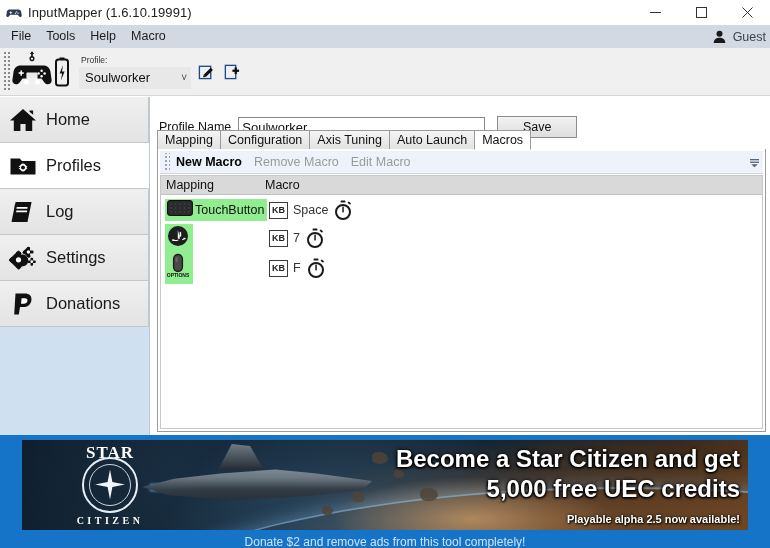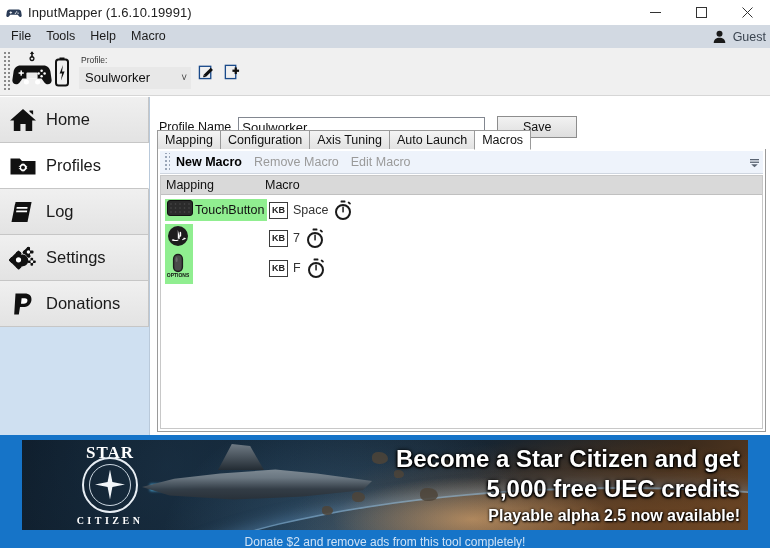--- a/index.html
+++ b/index.html
@@ -280,21 +280,21 @@
     font-family: "Liberation Serif", serif; margin-top: 2px;
   }
   .ad-head {
     position: absolute; right: 8px; top: 4px; text-align: right;
     font-family: "Liberation Sans", sans-serif;
     font-size: 24px; font-weight: bold; color: #fff; line-height: 30px;
     text-shadow: 0 0 4px #000, 1px 1px 2px #000, -1px 1px 2px #000;
   }
   .ad-sub {
     position: absolute; right: 8px; bottom: 5px;
-    font-size: 16px; font-weight: bold; color: #fff;
+    font-size: 11px; font-weight: bold; color: #fff;
     text-shadow: 0 0 3px #000, 1px 1px 2px #000;
   }
   .ad-foot {
     position: absolute; left: 0; right: 0; top: 100px; height: 13px;
     text-align: center; font-size: 12px; color: #cfe2f5;
   }
 </style>
 </head>
 <body>
 

